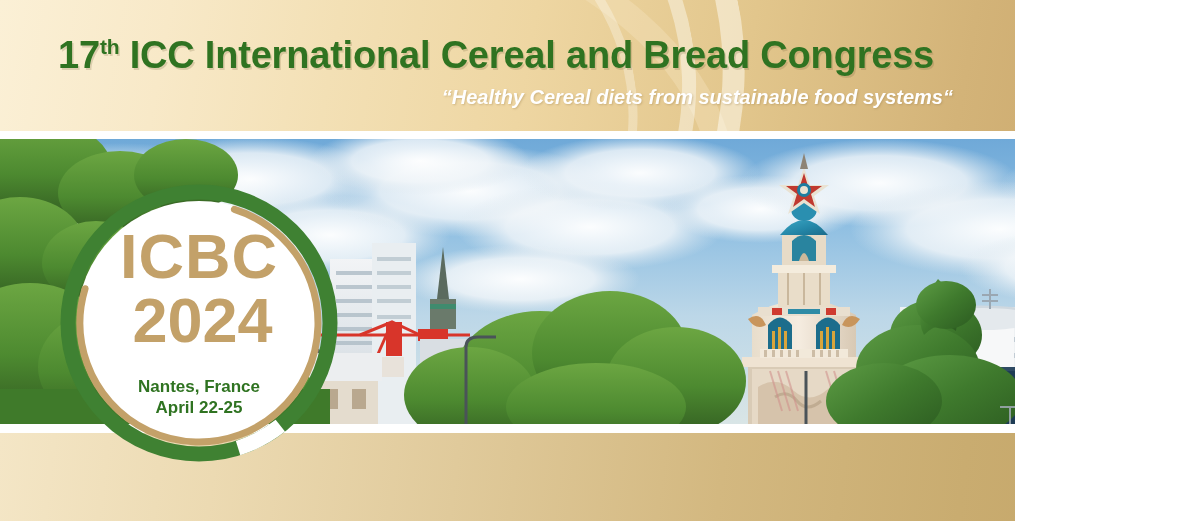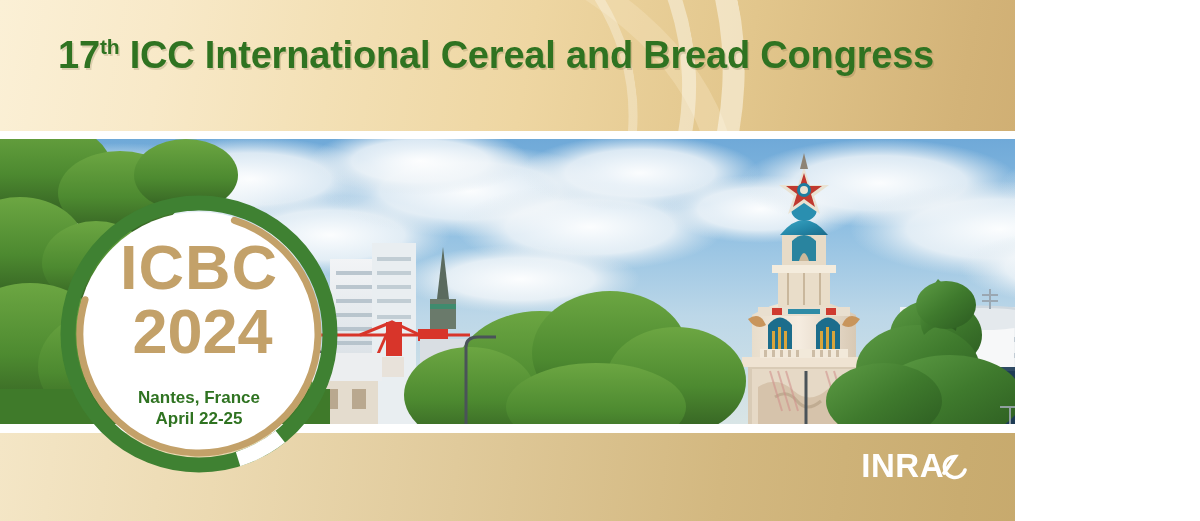--- a/index.html
+++ b/index.html
@@ -134,21 +134,21 @@
     display:flex; align-items:center;
   }
   .inrae-e {
     display:inline-block; width:26px; height:30px;
     margin-left:-3px; position:relative;
   }
   .icc-logo { width:94px; height:60px; }
 
   
   .badge {
-    position:absolute; left:58px; top:193px;
+    position:absolute; left:58px; top:182px;
     width:282px; height:282px;
     z-index:20;
   }
   .badge svg { display:block; width:282px; height:282px; }
   .badge-text {
     position:absolute; left:0; top:0;
     width:282px; height:282px;
     display:flex; flex-direction:column;
     align-items:center; justify-content:center;
     pointer-events:none;
@@ -179,20 +179,21 @@
     <div class="swoosh sw4"></div>
     <div class="swoosh sw1"></div>
     <div class="swoosh sw2"></div>
     <div class="swoosh sw3"></div>
     <div class="swoosh sw5"></div>
     <div class="swoosh sw6"></div>
   </div>
 
   <h1 class="title"><span>17</span><sup>th</sup><span> ICC International Cereal and Bread Congress</span></h1>
 
+  <div class="subtitle">“Healthy Cereal diets from sustainable food systems“</div>
 
   <div class="sep-top"></div>
 
   <div class="photo">
     <svg viewBox="0 0 1200 285" preserveAspectRatio="none">
       <defs>
         <linearGradient id="skyg" x1="0" y1="0" x2="0" y2="1">
           <stop offset="0%" stop-color="#6fa9d8"></stop>
           <stop offset="30%" stop-color="#8fbfe2"></stop>
           <stop offset="62%" stop-color="#bcd7e8"></stop>
@@ -452,28 +453,20 @@
       <rect x="1030" y="262" width="120" height="6" fill="#e2d9c6"></rect>
     </svg>
   </div>
 
   <div class="sep-bot"></div>
 
   <div class="footer"></div>
 
   <div class="logos">
 
-    <div class="inrae-logo">
-      <span>INRA</span>
-      <span class="inrae-e">
-        <svg viewBox="0 0 26 30" width="26" height="30">
-          <path d="M24 19 A10.5 10.5 0 1 1 14.5 5.5 L3 22" fill="none" stroke="#ffffff" stroke-width="3.6" stroke-linecap="round"></path>
-        </svg>
-      </span>
-    </div>
 
   </div>
 
   <div class="badge">
     <svg viewBox="0 0 282 282">
 
       <circle cx="141" cy="141" r="122" fill="#ffffff"></circle>
 
       <circle cx="141" cy="141" r="131" fill="none" stroke="#3f8132" stroke-width="15"></circle>
 

